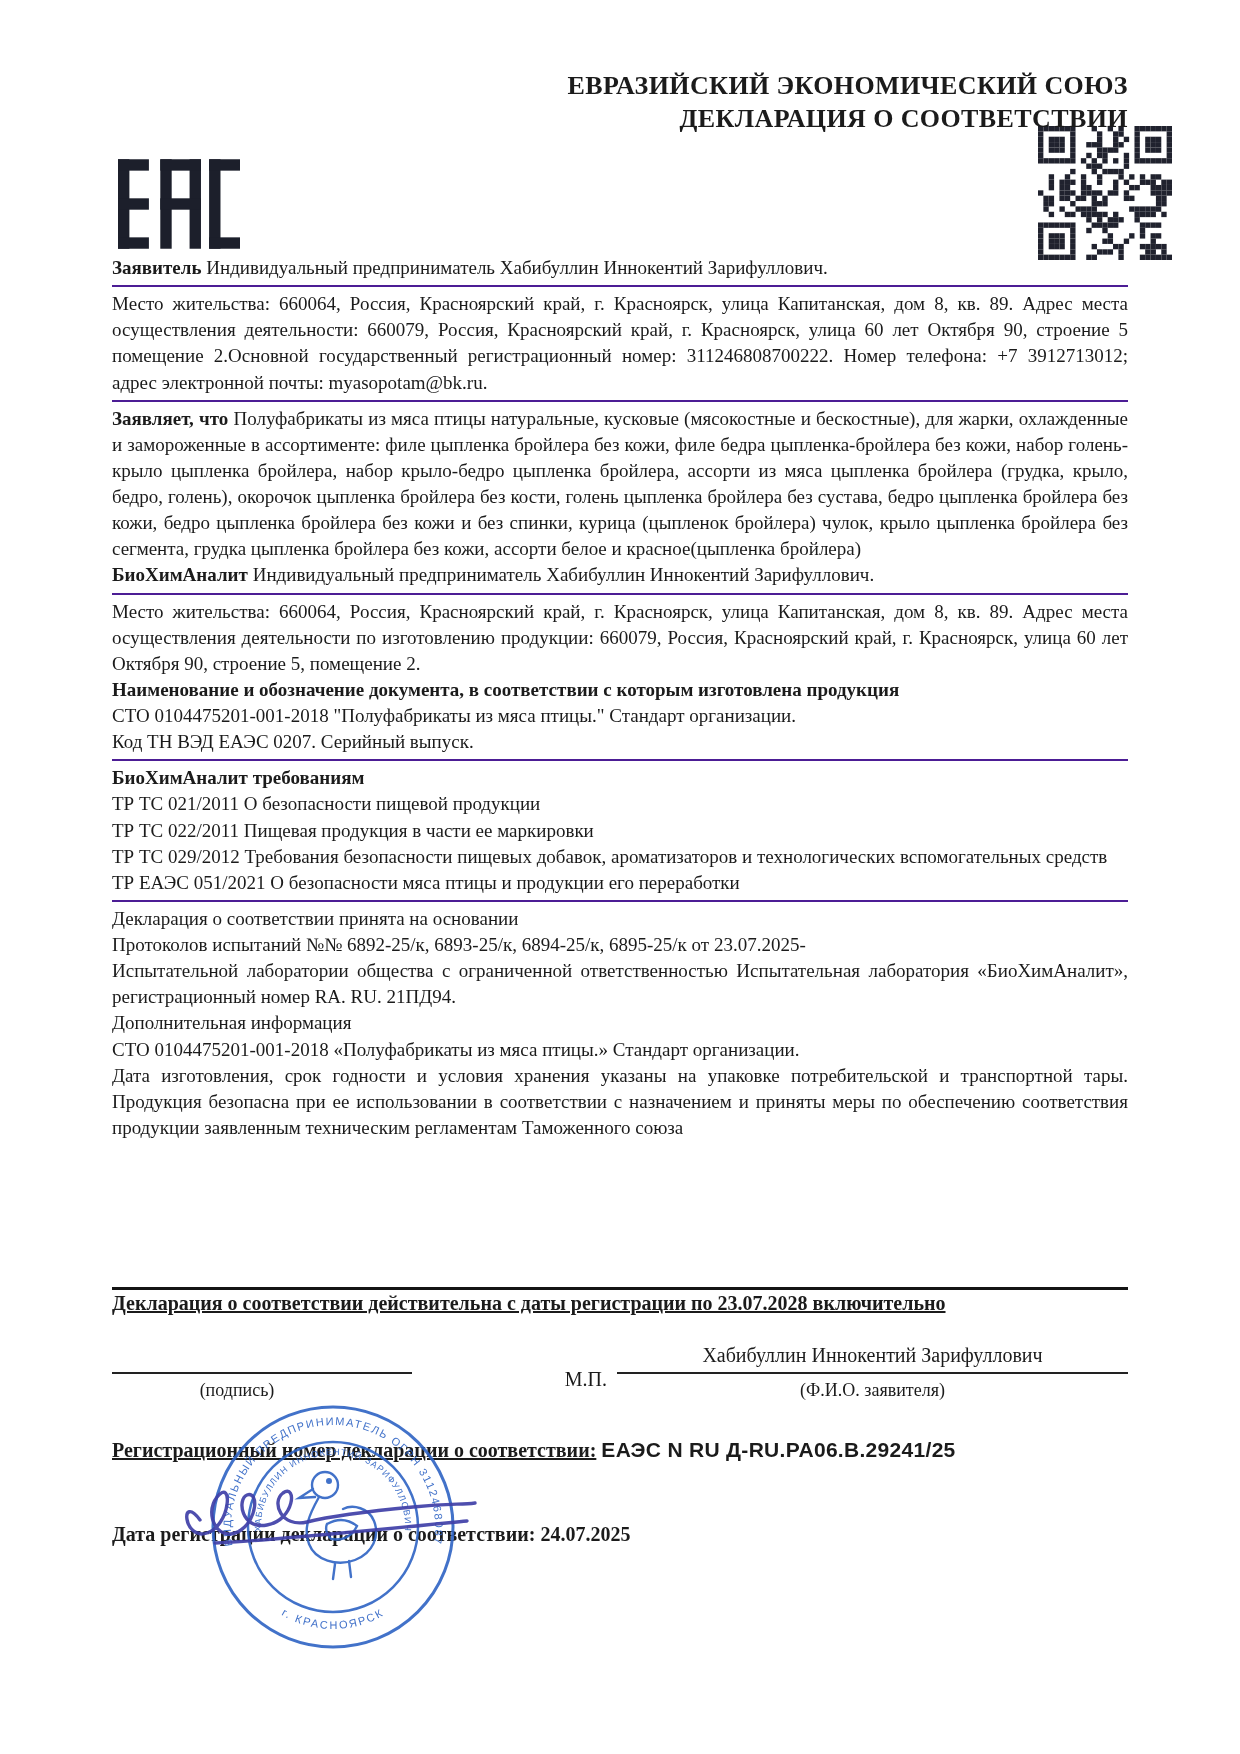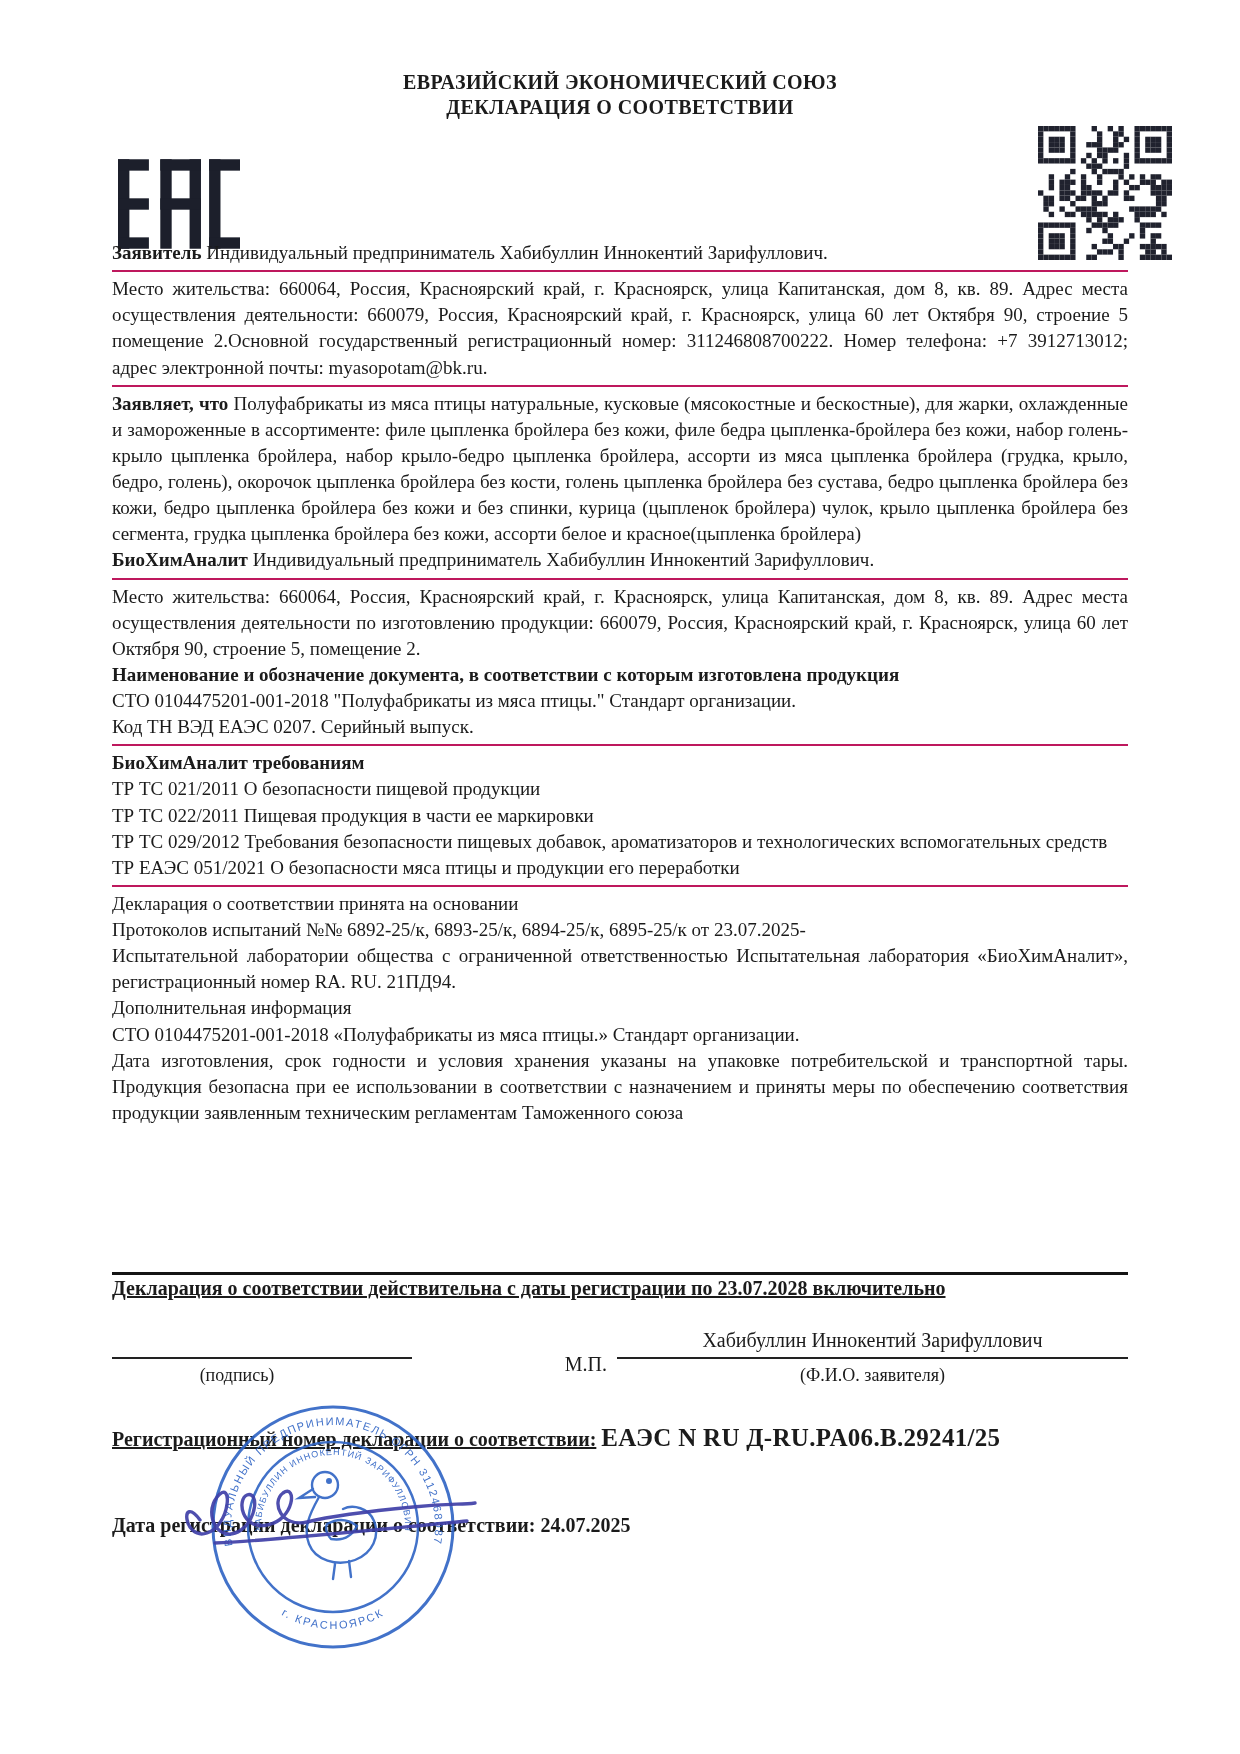--- a/index.html
+++ b/index.html
@@ -1,39 +1,39 @@
 <!DOCTYPE html>
 <html><head>
 <meta charset="utf-8">
 <style>
   html,body{margin:0;padding:0;background:#ffffff;}
   .page{position:relative;width:1240px;height:1754px;background:#fff;overflow:hidden;
         color:#1b1b1b;font-family:"Liberation Serif","DejaVu Serif",serif;
         font-size:19px;line-height:1.375;}
   .content{position:absolute;left:112px;top:0;width:1016px;}
   .top-gap{height:70px;}
-  .hdr{text-align:center;font-weight:bold;font-size:20px;line-height:1.25;letter-spacing:.4px;}
+  .hdr{text-align:right;font-weight:bold;font-size:26px;line-height:1.25;letter-spacing:.4px;}
   .logo-gap{height:120px;}
   p{margin:0;}
   .b{font-weight:bold;}
   .just{text-align:justify;}
-  .ru{border-bottom:2px solid #be185d;padding-bottom:4px;margin-bottom:4px;}
+  .ru{border-bottom:2px solid #4c1d95;padding-bottom:4px;margin-bottom:4px;}
   .eac{position:absolute;left:118px;top:148px;}
   .qr{position:absolute;left:1038px;top:126px;}
   .validity{margin-top:146px;border-top:3px solid #141414;
             font-weight:bold;font-size:20px;}
   .validity span{text-decoration:underline;}
   .sig{display:grid;grid-template-columns:300px 185px 1fr;column-gap:10px;margin-top:24px;}
   .sigline{height:30px;border-bottom:2px solid #222;}
   .cap{text-align:center;font-size:18px;padding-top:4px;}
   .mp{padding-top:24px;text-align:right;font-size:20px;}
   .name{height:30px;text-align:center;border-bottom:2px solid #222;font-size:20px;}
   .reg{margin-top:34px;font-weight:bold;font-size:20px;}
   .reg .lbl{text-decoration:underline;}
-  .reg .val{font-family:Liberation Serif, serif;font-size:25px;letter-spacing:.3px;text-align:right;}
+  .reg .val{font-family:Liberation Sans, sans-serif;font-size:21px;letter-spacing:.3px;text-align:right;}
   .date{margin-top:56px;font-weight:bold;font-size:20px;}
   .stamp{position:absolute;left:203px;top:1397px;opacity:.9;}
   .signature{position:absolute;left:145px;top:1425px;opacity:.92;}
 </style>
 </head>
 <body>
 
 <div class="page">
 
   <div class="eac">

